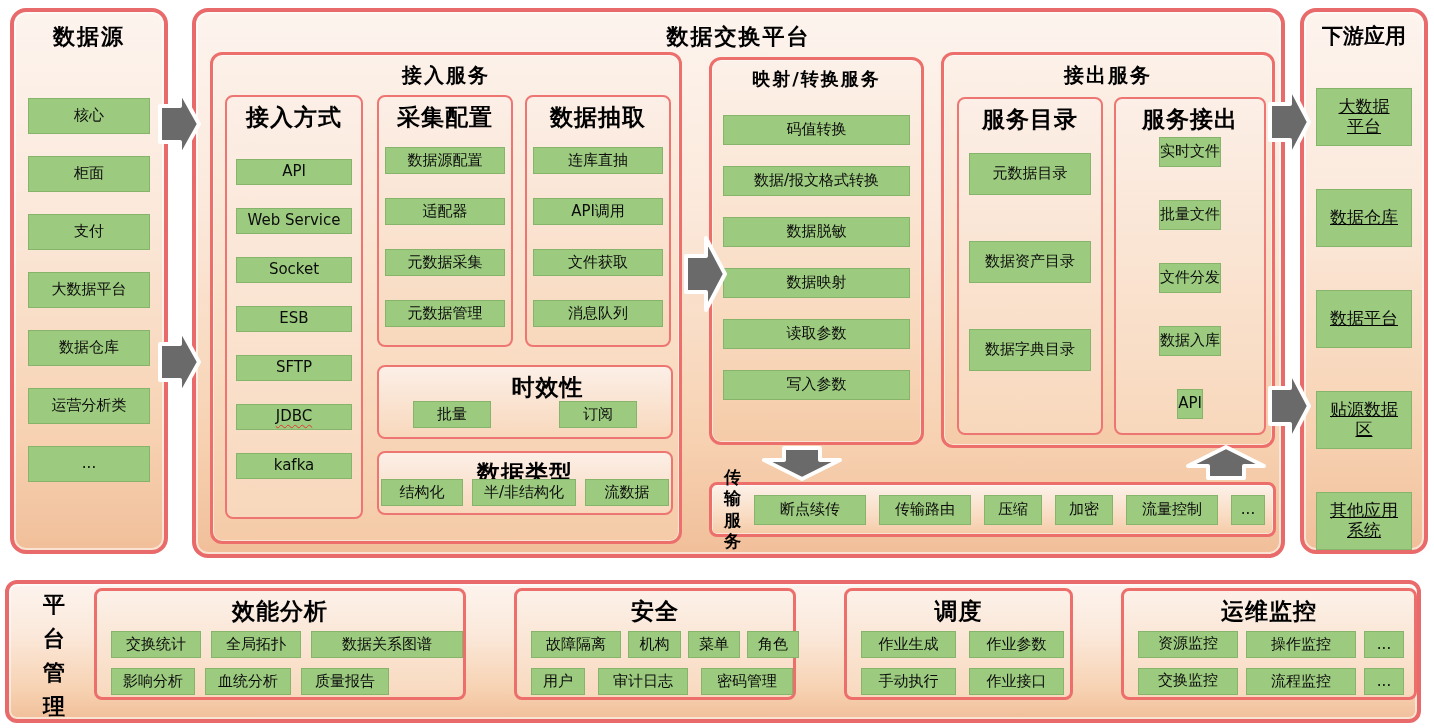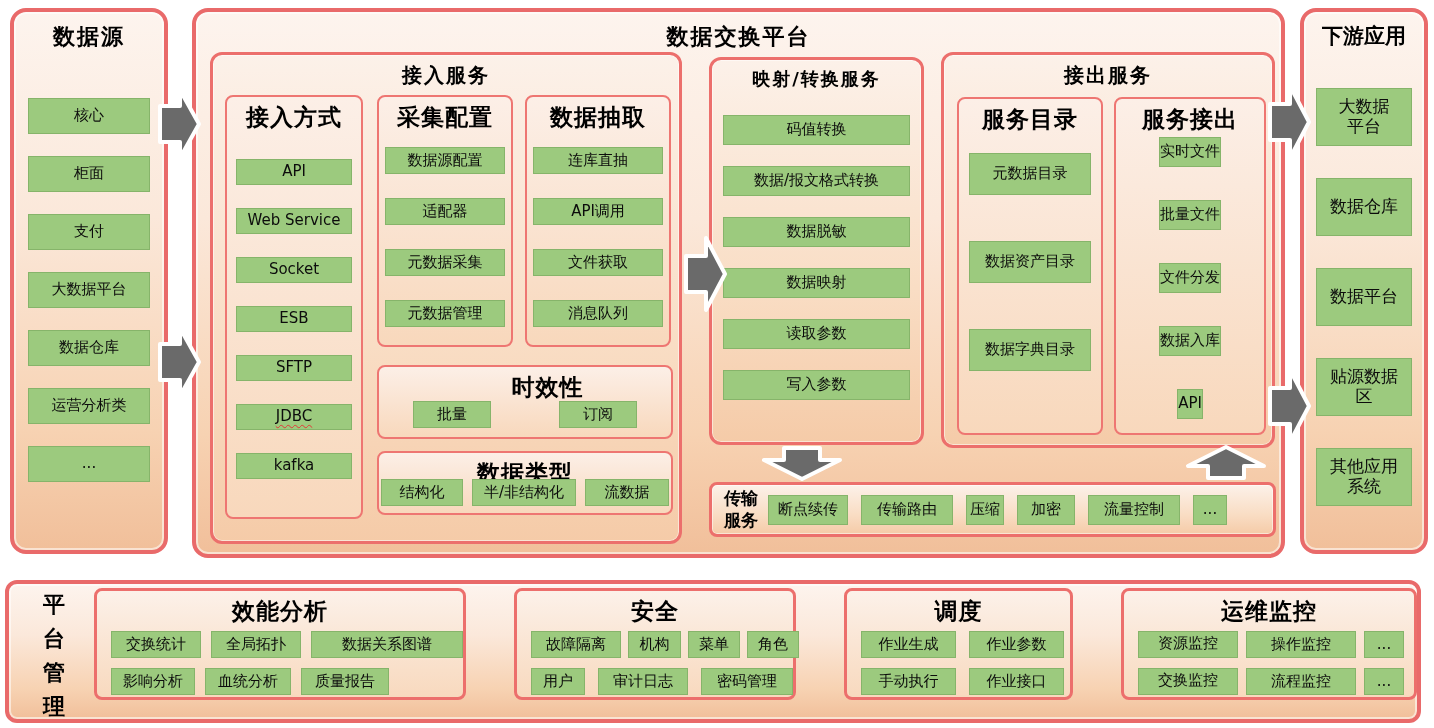--- a/index.html
+++ b/index.html
@@ -67,28 +67,28 @@
   .b-catalog .vflex { top:54px; left:10px; right:10px; gap:46px; }
   .b-catalog .chip { height:42px; }
   .b-serve { left:170px; top:42px; width:152px; height:338px; }
   .b-serve .vflex { top:38px; left:12px; right:12px; gap:33px;align-items:center; }
   .b-serve .chip { height:30px; }
 
   .sp-trans { left:513px; top:470px; width:567px; height:55px; border-radius:8px; display:flex; align-items:center; padding:0 8px; }
   .trans-label { font-weight:700; font-size:17px; line-height:1.25; white-space:pre-line; margin:0 10px 0 4px; }
   .sp-trans .chips { display:flex; gap:13px; align-items:center; }
   .sp-trans .chip { height:30px; }
-  .sp-trans .chip:nth-child(1){ width:80px; } .sp-trans .chip:nth-child(2){ width:92px; }
-  .sp-trans .chip:nth-child(3){ width:38px; } .sp-trans .chip:nth-child(4){ width:58px; }
+  .sp-trans .chip:nth-child(1){ width:112px; } .sp-trans .chip:nth-child(2){ width:92px; }
+  .sp-trans .chip:nth-child(3){ width:58px; } .sp-trans .chip:nth-child(4){ width:58px; }
   .sp-trans .chip:nth-child(5){ width:92px; } .sp-trans .chip:nth-child(6){ width:34px; }
 
   
   .p-dn { left:1300px; top:8px; width:128px; height:546px; }
   .p-dn .ptitle { font-size:21px; letter-spacing:0; }
-  .p-dn .vflex { top:76px; left:12px; right:12px; gap:32px; }
+  .p-dn .vflex { top:76px; left:12px; right:12px; gap:43px;text-decoration:underline; }
   .p-dn .chip { height:58px; font-size:17px; }
 
   
   .p-mg { left:5px; top:580px; width:1416px; height:143px; border-radius:12px; }
   .mg-label { position:absolute; left:26px; top:4px; width:38px; font-weight:700; font-size:22px; line-height:34px; text-align:center; white-space:pre-line; }
   .mg-box { position:absolute; top:4px; height:112px; border:3px solid #ec6f6c; border-radius:8px;
             background:linear-gradient(180deg,#fcf1e9 0%,#f8d9be 100%); }
   .mg-box .row { position:absolute; display:flex; gap:10px; left:14px; }
   .mg-box .r1 { top:40px; } .mg-box .r2 { top:77px; }
   .mg-box .chip { height:27px; padding:7px 6px; }

